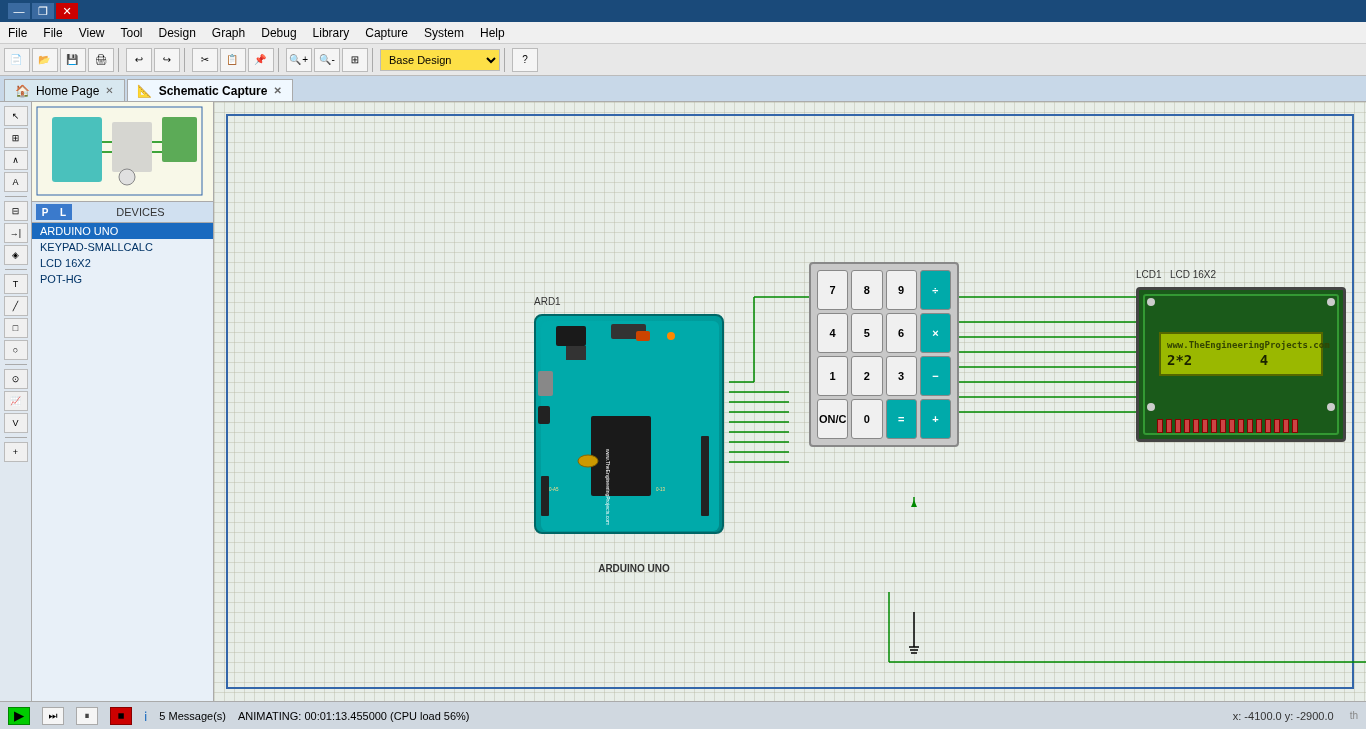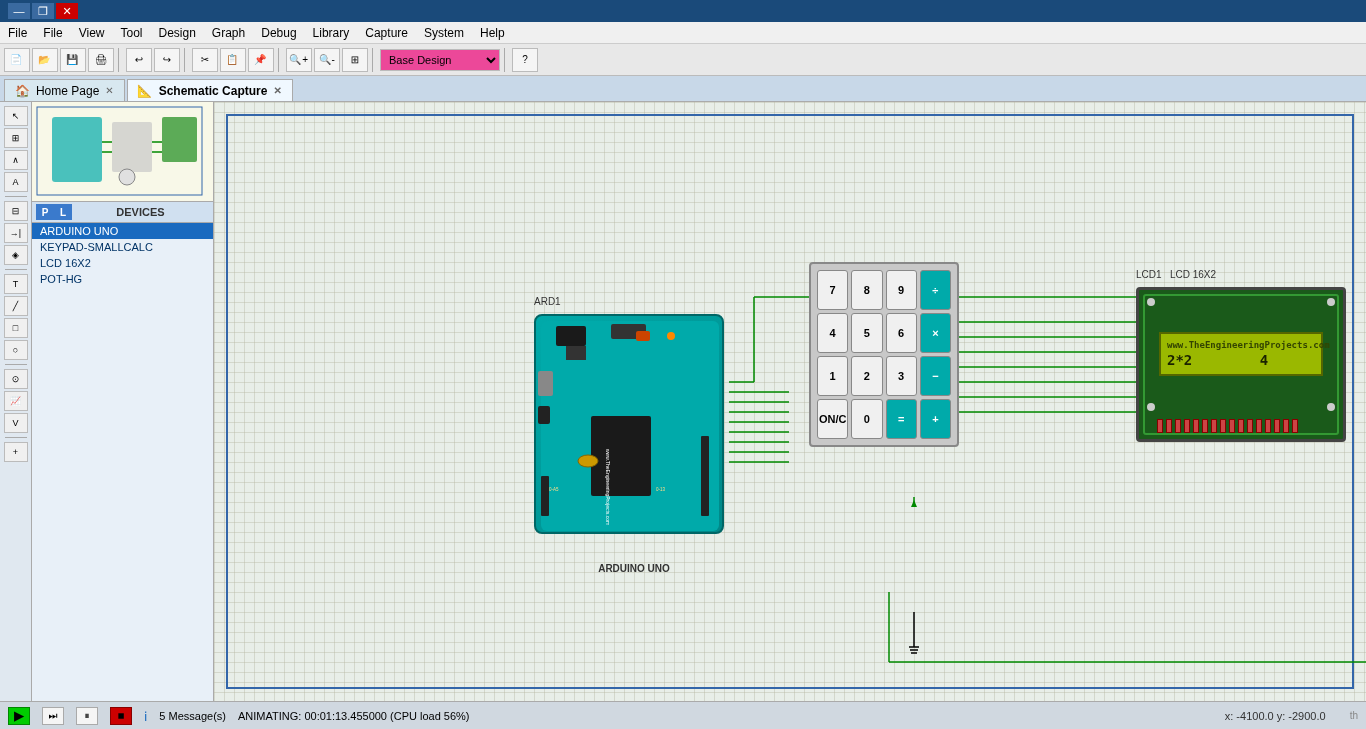--- a/index.html
+++ b/index.html
@@ -55,21 +55,21 @@
       background: #f5f5f5;
       border: 1px solid #bbb;
       cursor: pointer;
       display: flex; align-items: center; justify-content: center;
       font-size: 10px;
     }
     .tb-separator { width: 4px; height: 24px; border-left: 1px solid #aaa; margin: 0 2px; }
     .tb-dropdown {
       width: 120px; height: 22px;
       border: 1px solid #bbb;
-      background: #ec4899;
+      background: #fde047;
       font-size: 11px;
       padding: 0 4px;
     }
 
     
     #tabs-bar {
       height: 26px;
       background: #c8d8e8;
       display: flex;
       align-items: flex-end;
@@ -155,21 +155,21 @@
       border: none;
       cursor: pointer;
       font-size: 10px;
       font-weight: bold;
       display: flex; align-items: center; justify-content: center;
     }
     .devices-title {
       flex: 1;
       text-align: center;
       font-size: 11px;
-      font-weight: bold;
+      font-weight: normal;
       color: #333;
     }
     .device-list { list-style: none; }
     .device-item {
       padding: 2px 8px;
       font-size: 11px;
       cursor: pointer;
       color: #003366;
     }
     .device-item.selected { background: #1a6abf; color: white; }
@@ -624,14 +624,14 @@
 
 <div id="status-bar">
   <button class="play-btn">▶</button>
   <button class="pause-btn" style="font-size:10px;">⏭</button>
   <button class="pause-btn" style="font-size:10px;">⏸</button>
   <button class="stop-btn">⏹</button>
   <span class="msg-icon">ℹ</span>
   <span>5 Message(s)</span>
   <span>ANIMATING: 00:01:13.455000 (CPU load 56%)</span>
   <span id="coords">x: -4100.0  y: -2900.0</span>
-  <span style="margin-left:12px; font-size:10px; color:#888;">th</span>
+  <span style="margin-left:4px; font-size:10px; color:#888;">th</span>
 </div>
 
 </body></html>

